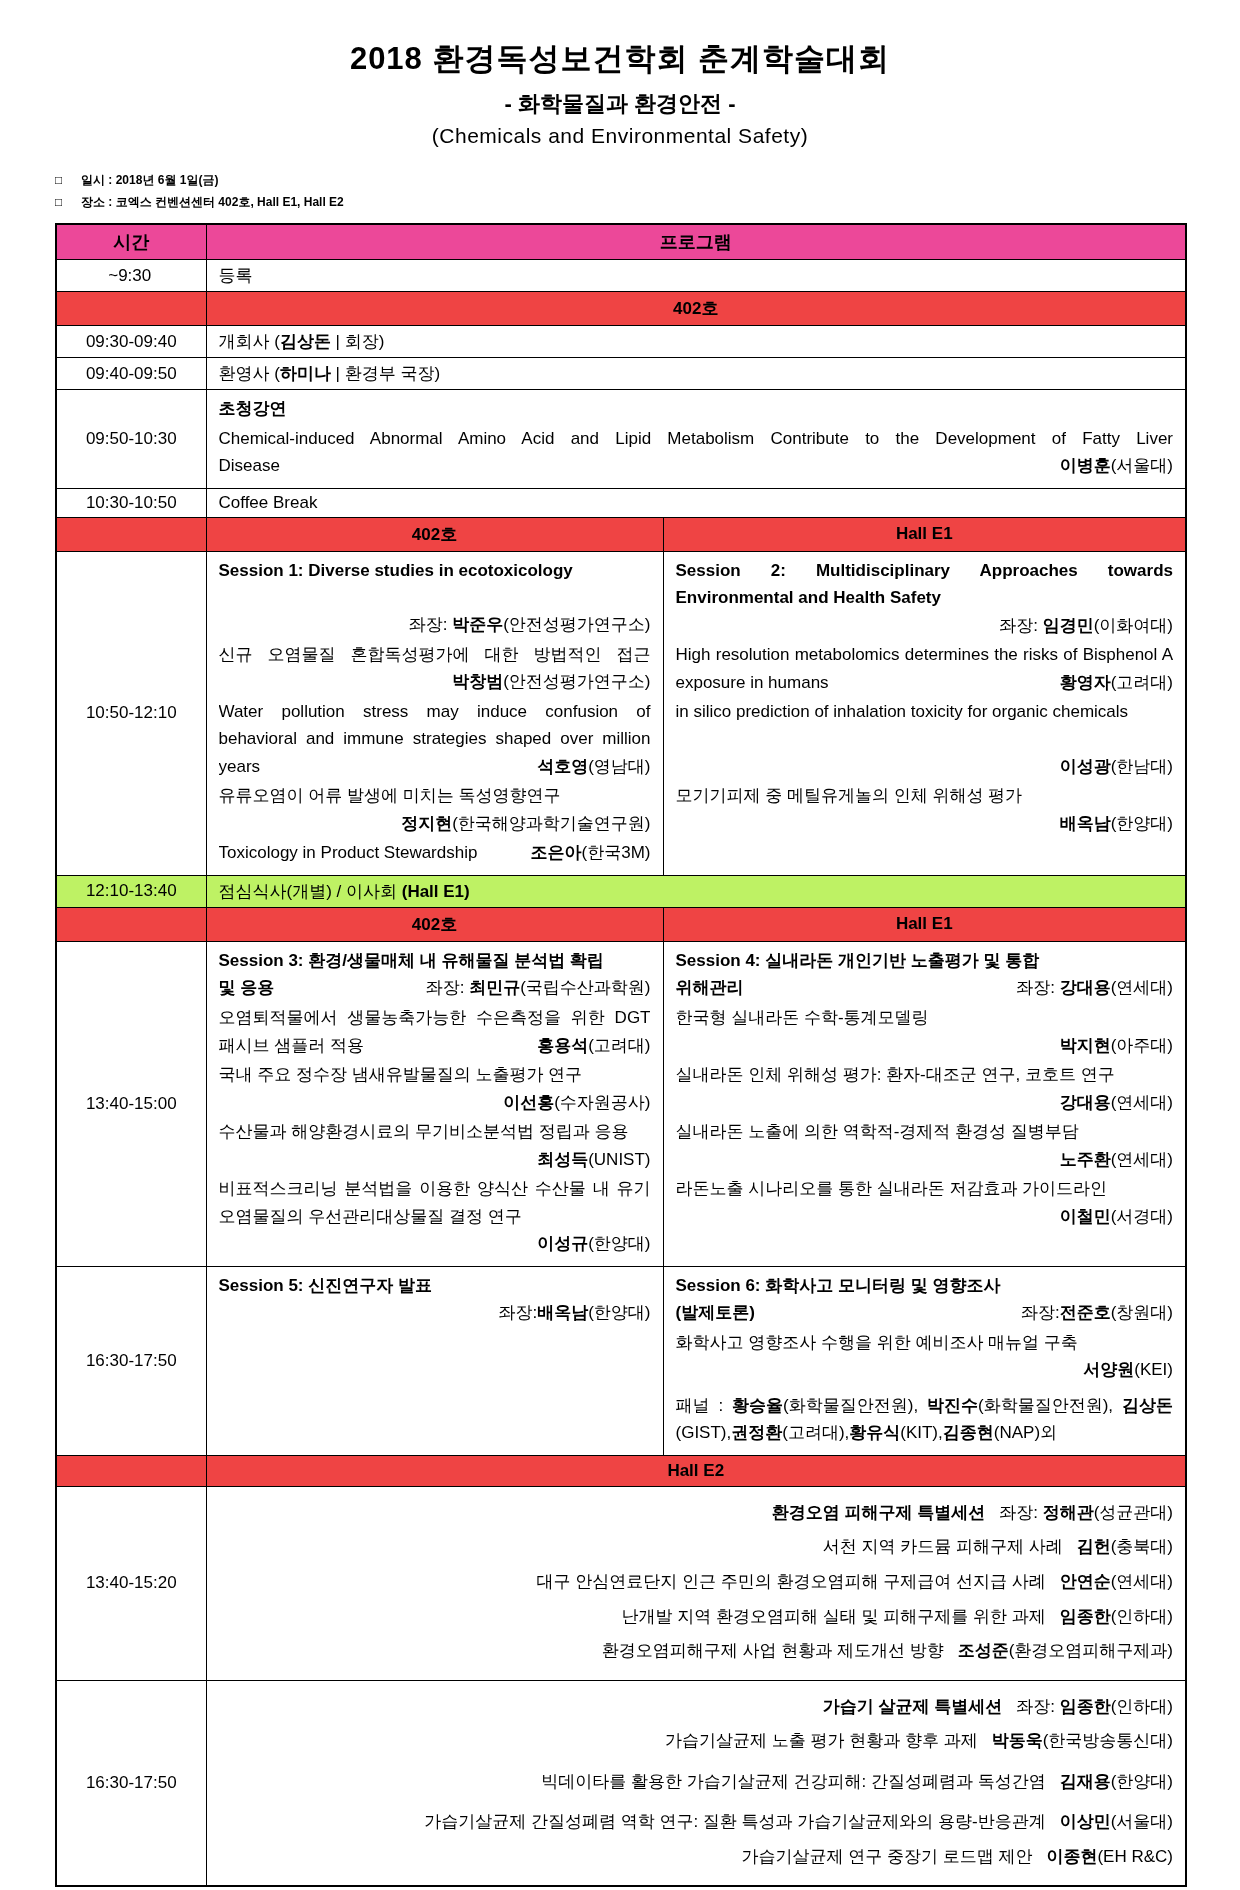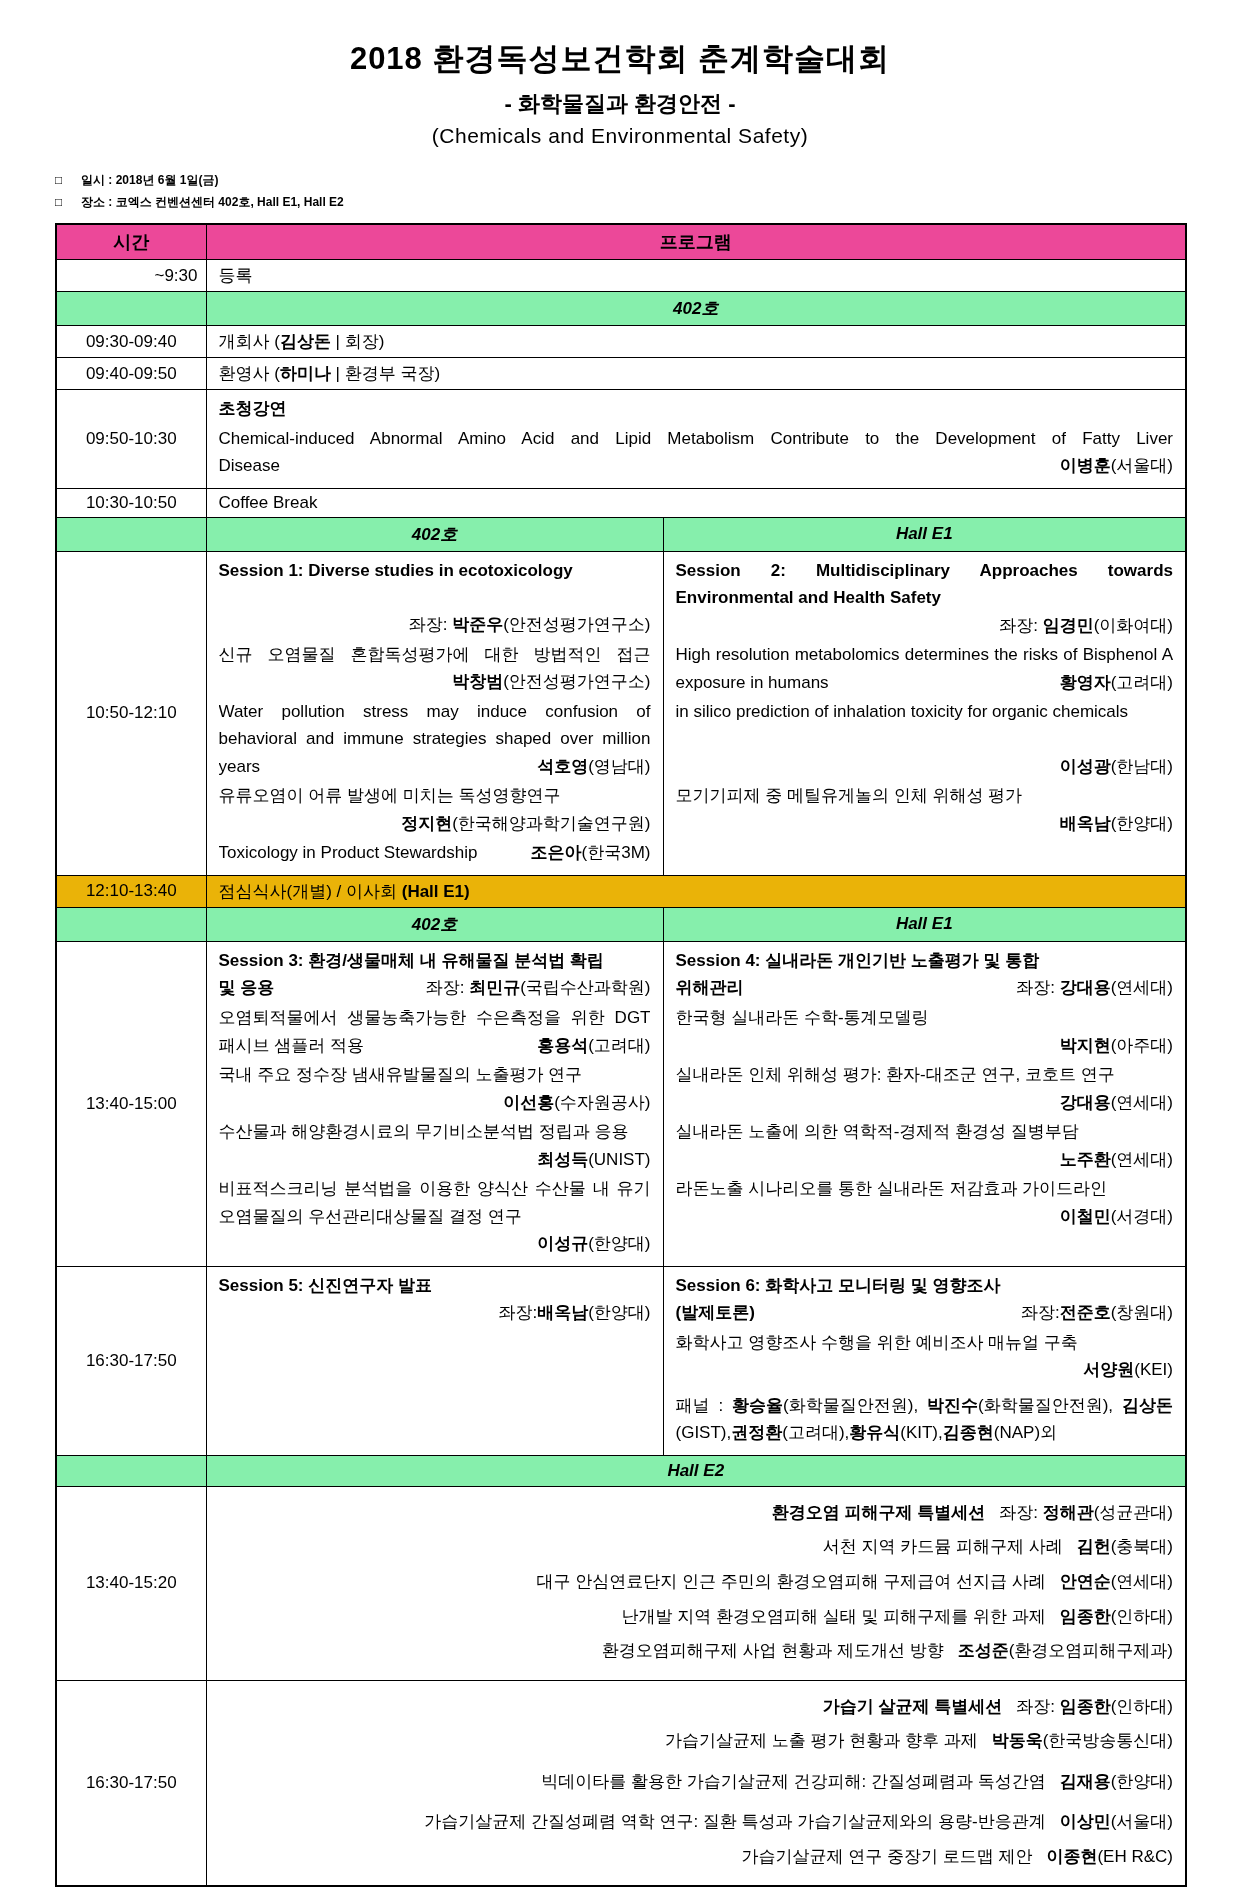--- a/index.html
+++ b/index.html
@@ -16,24 +16,24 @@
   .info-line { margin:5px 0; }
   .bullet  { display:inline-block; width:26px; font-weight:400; }
 
   table.prog-table {
     width:1130px; border-collapse:collapse; table-layout:fixed;
     margin-top:12px; border:2px solid #000;
   }
   td { border:1px solid #000; font-size:17px; vertical-align:middle; padding:3px 8px; }
   .th   { font-weight:700; font-size:18px; text-align:center; padding:5px; }
   .time { text-align:center; padding:4px 5px; }
-  .t-right { text-align:right; padding-right:8px; }
+  .t-right { text-align:center; padding-right:8px; }
   .blue { background:#ec4899; }
-  .green{ background:#86efac;font-style:italic; }
-  .tan  { background:#eab308; }
+  .green{ background:#ef4444; }
+  .tan  { background:#bef264; }
   .center { text-align:center; }
   .bold { font-weight:700; }
   .roomhead td { padding:5px; }
   .prog { padding:4px 12px; }
 
   .sess { vertical-align:top; padding:5px 12px 8px 12px; line-height:1.62; }
   .sess-head { font-weight:700; text-align:justify; }
   .rline { text-align:right; }
   .entry { text-align:justify; overflow:hidden; margin-top:2px; }
   .stretch { text-align-last:justify; }

